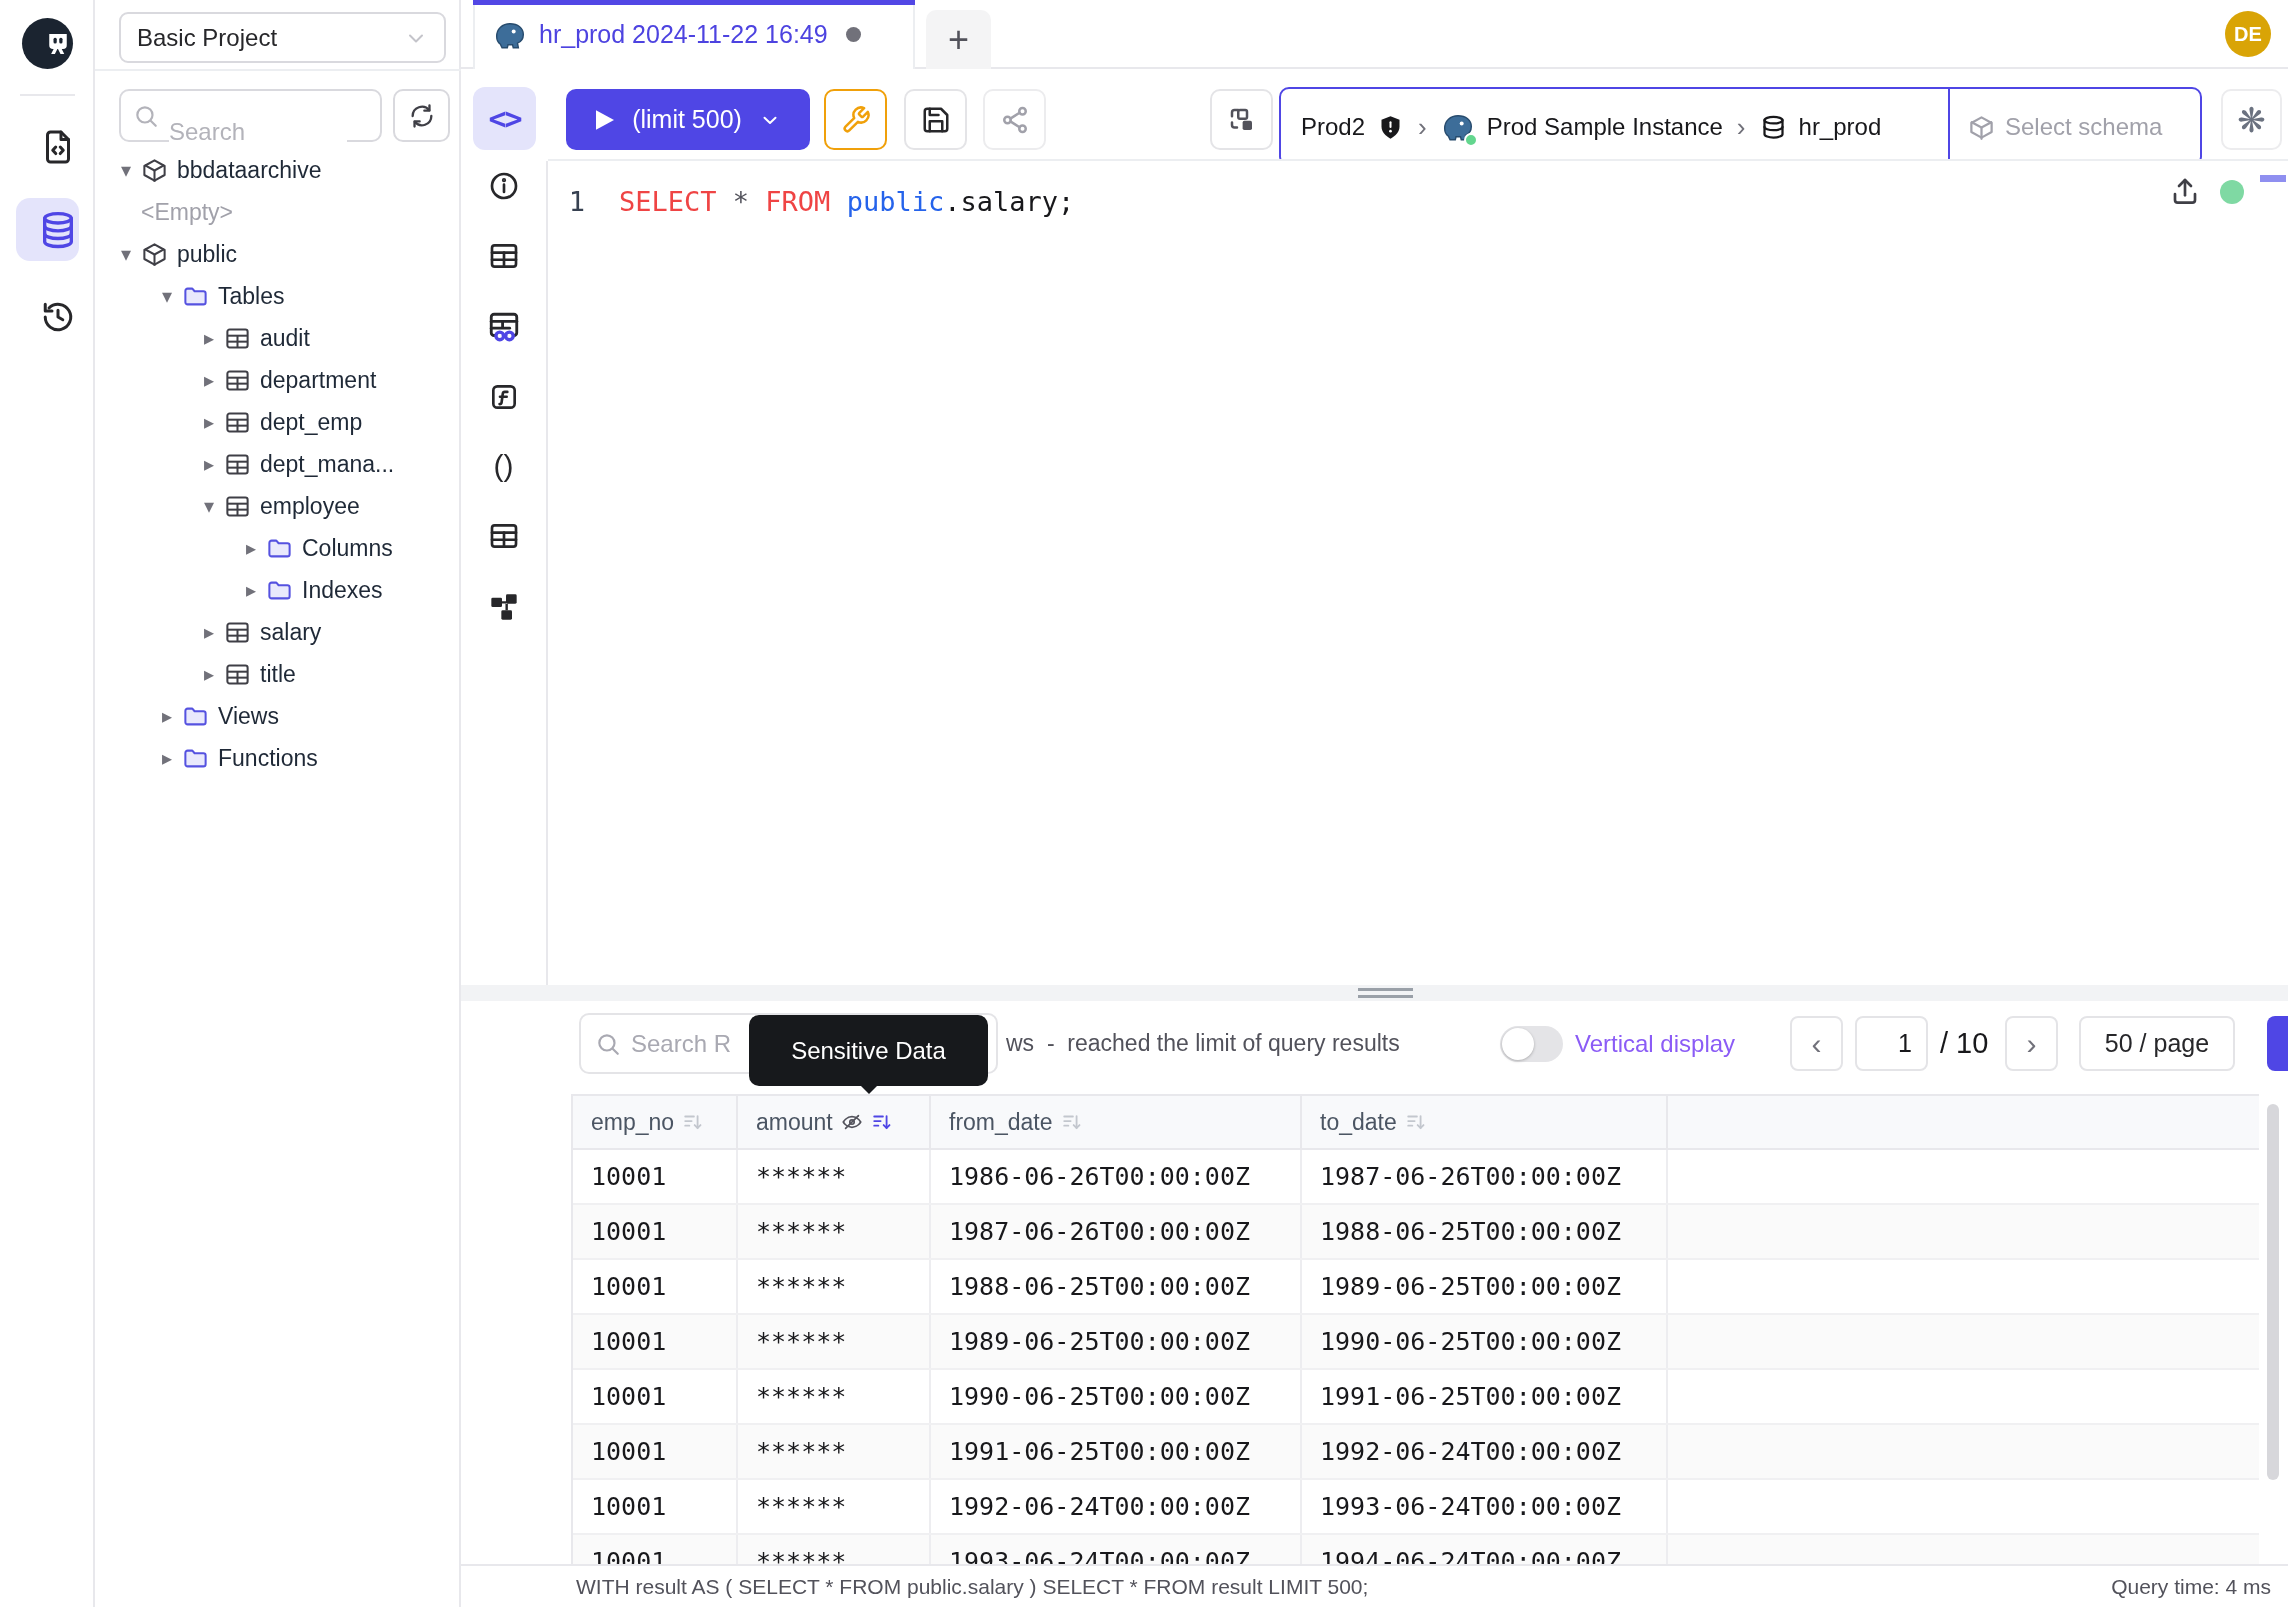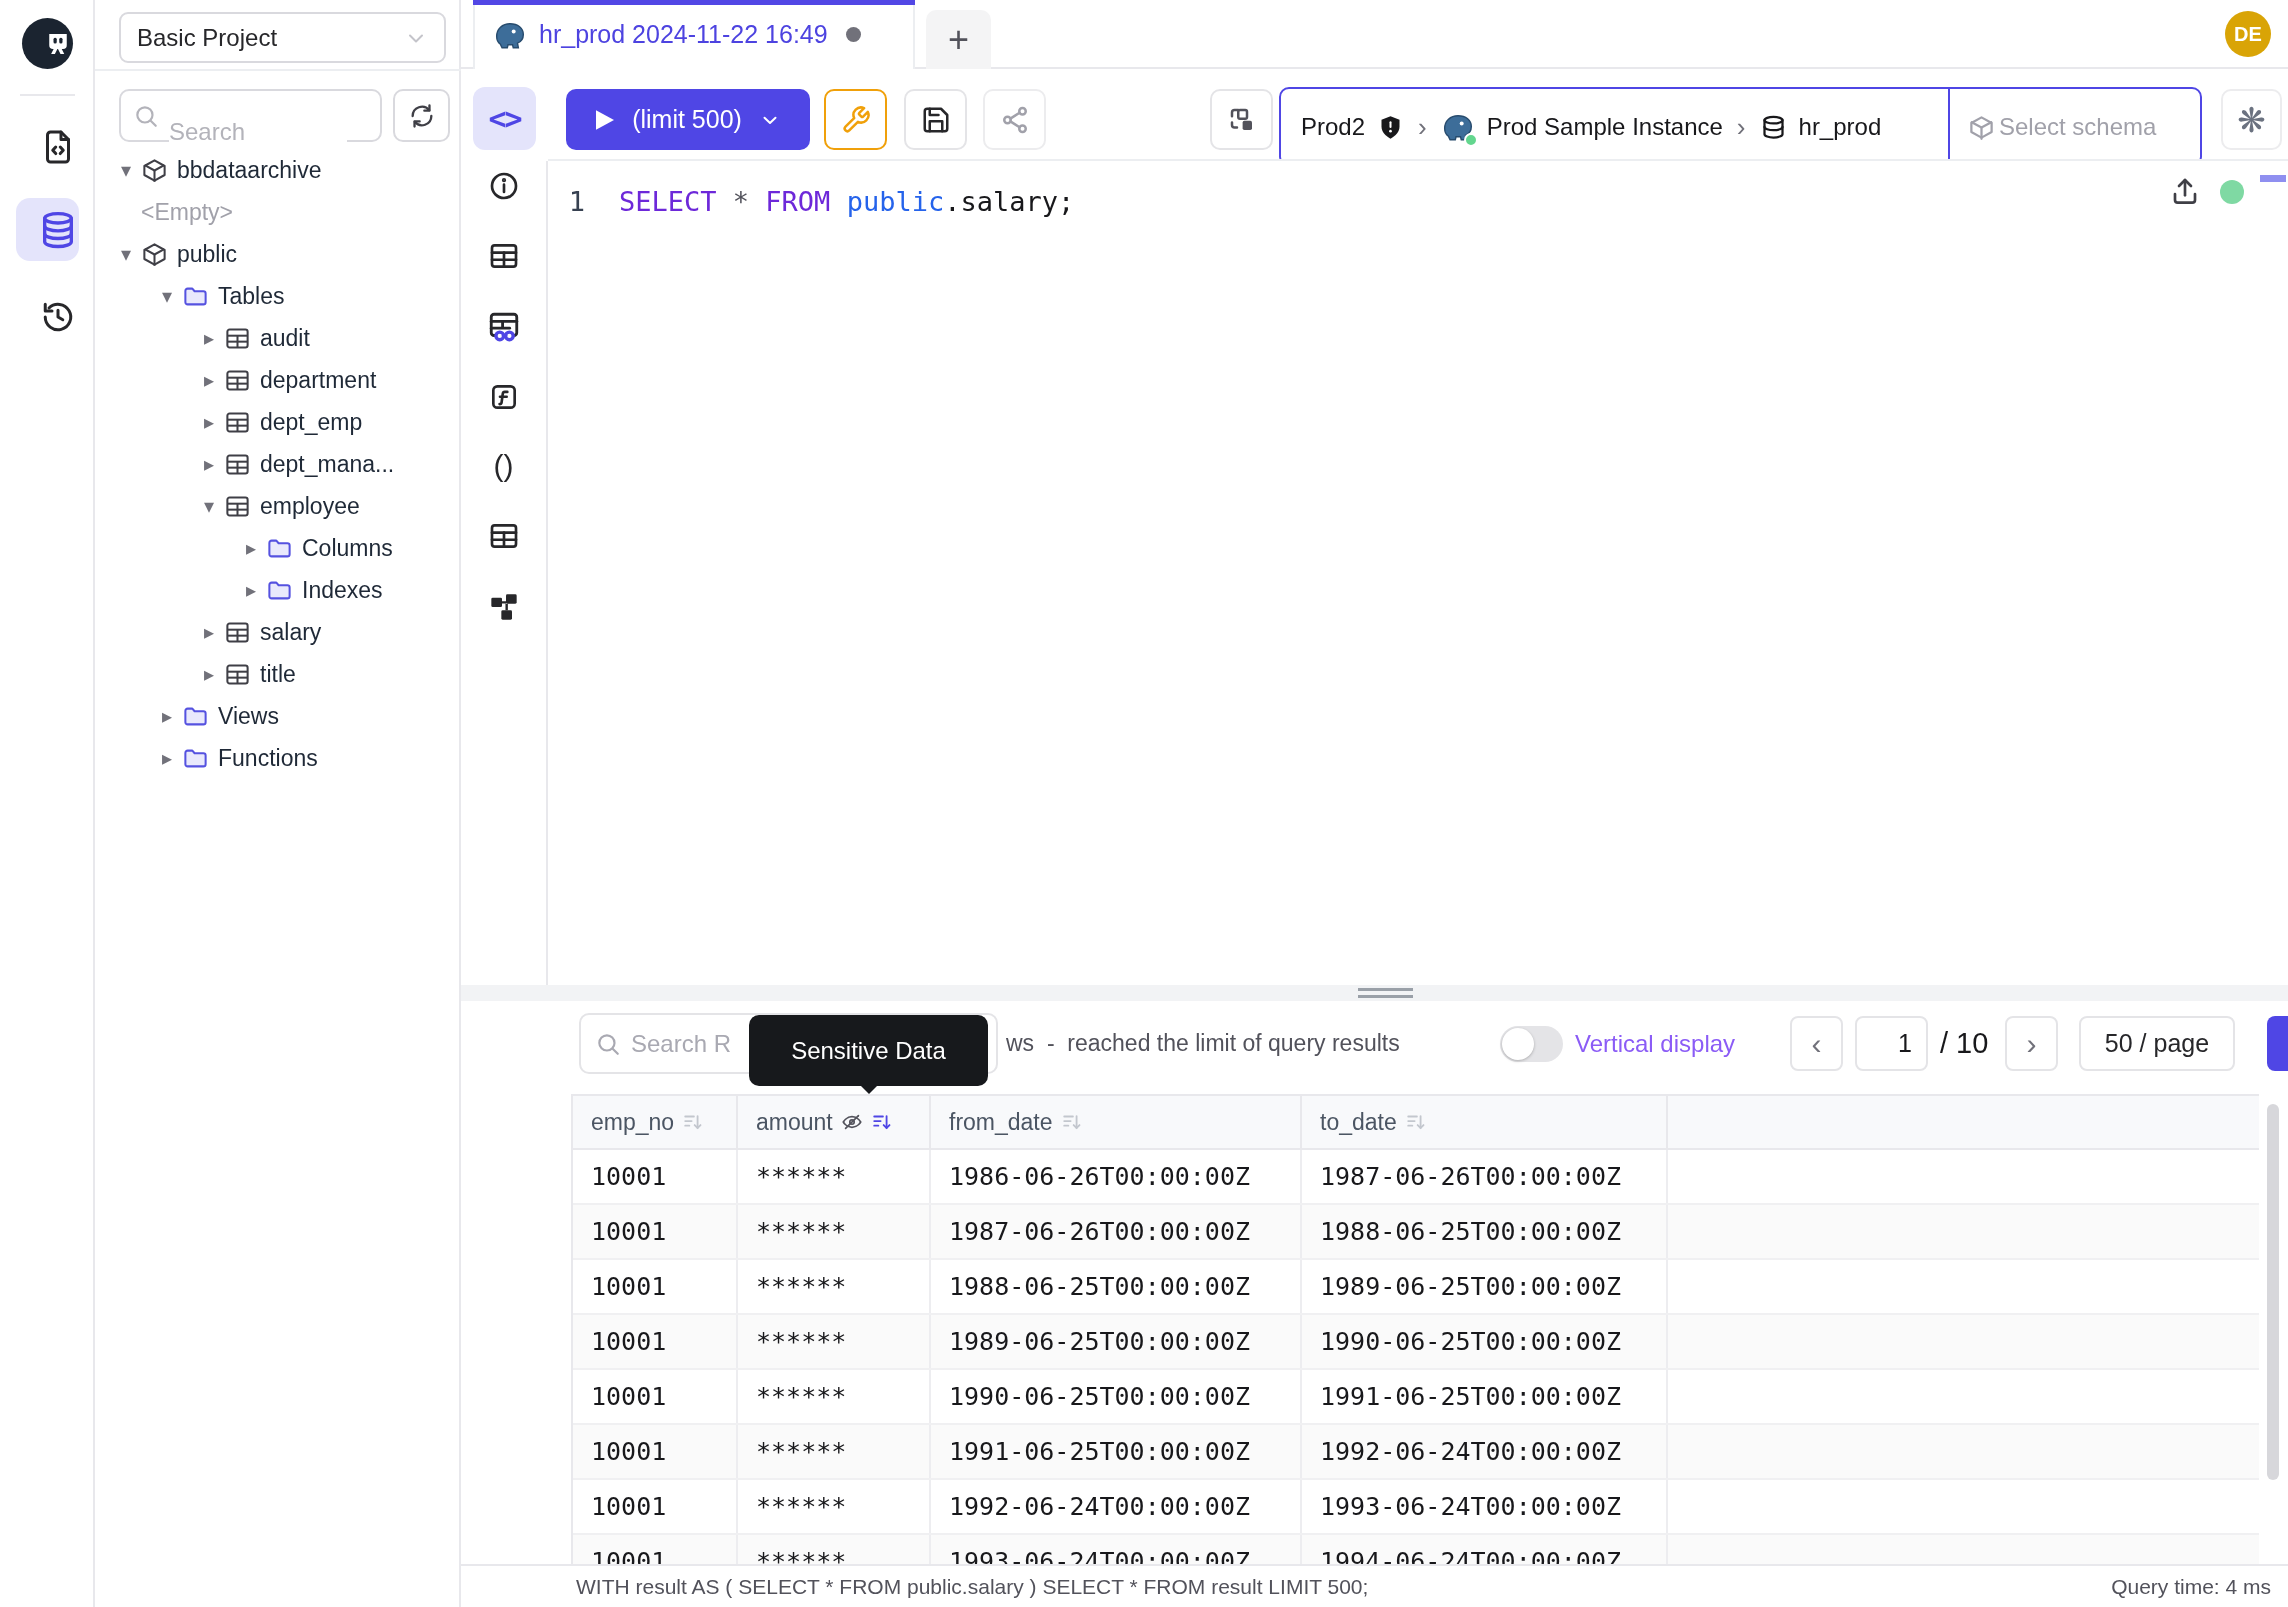--- a/index.html
+++ b/index.html
@@ -49,34 +49,34 @@
   #editor-toggle { position:absolute; left:12px; top:18px; width:63px; height:63px; background:#e4e4fb; border-radius:12px; color:#4f46e5; display:flex; align-items:center; justify-content:center; font-size:30px; font-weight:bold; font-family:"DejaVu Sans Mono",monospace; letter-spacing:-2px; }
   #run-btn { position:absolute; left:105px; top:20px; width:244px; height:61px; background:#4f46e5; border-radius:10px; display:flex; align-items:center; justify-content:center; gap:16px; color:#fff; }
   #run-btn .run-lbl { font-size:25px; font-weight:500; }
   .tool-btn { position:absolute; top:20px; width:63px; height:61px; border-radius:10px; background:#fff; display:flex; align-items:center; justify-content:center; }
   #wrench-btn { left:363px; border:2px solid #f0a00a; color:#f0a00a; }
   #save-btn { left:443px; border:2px solid #e4e4e7; color:#27272a; }
   #share-btn { left:522px; border:2px solid #ececee; color:#a1a1aa; }
   #batch-btn { left:749px; border:2px solid #e4e4e7; color:#52525b; }
   #breadcrumb { position:absolute; left:818px; top:18px; width:923px; height:80px; border:2px solid #4f46e5; border-radius:10px; display:flex; background:#fff; }
   #bc-main { width:669px; display:flex; align-items:center; padding:0 20px; gap:12px; border-right:2px solid #4f46e5; overflow:hidden; }
-  #bc-schema { flex:1; display:flex; align-items:center; padding:0 18px; gap:4px; color:#a1a1aa; }
+  #bc-schema { flex:1; display:flex; align-items:center; padding:0 18px; gap:10px; color:#a1a1aa; }
   .bc-txt { font-size:24px; color:#18181b; white-space:nowrap; }
   .bc-chev { font-size:26px; color:#71717a; padding:0 2px; }
   #openai-btn { position:absolute; left:1760px; top:20px; width:61px; height:61px; border:2px solid #ececee; border-radius:10px; display:flex; align-items:center; justify-content:center; color:#6b7280; font-size:34px; }
   .pg-wrap { position:relative; width:34px; height:34px; }
   .pg-dot { position:absolute; right:-3px; bottom:-3px; width:14px; height:14px; border-radius:50%; background:#63d68e; border:2px solid #fff; }
 
   
   #editor-rail { left:461px; top:161px; width:87px; height:824px; background:#fff; border-right:2px solid #e8e8ec; }
   .erail-ico { position:absolute; left:50%; transform:translate(-50%,-50%); color:#27272a; }
   #editor { left:550px; top:161px; width:1738px; height:824px; background:#fff; }
   #code-line { position:absolute; left:0; top:18px; height:44px; display:flex; align-items:center; font-family:"DejaVu Sans Mono",monospace; font-size:27px; }
   #line-no { width:69px; text-align:right; color:#374151; padding-right:34px; }
-  .tk-kw { color:#6d28d9; } .tk-op { color:#52525b; } .tk-ident { color:#2563eb; } .tk-plain { color:#18181b; }
+  .tk-kw { color:#ef4444; } .tk-op { color:#52525b; } .tk-ident { color:#2563eb; } .tk-plain { color:#18181b; }
   #editor-upload { position:absolute; right:87px; top:15px; color:#3f3f46; }
   #editor-status-dot { position:absolute; right:44px; top:19px; width:24px; height:24px; border-radius:50%; background:#7fd9a3; }
   #overview-mark { position:absolute; right:2px; top:14px; width:26px; height:7px; background:#8f8ff0; }
 
   
   #panel-divider { left:461px; top:985px; width:1828px; height:16px; background:#f2f3f5; display:flex; align-items:center; justify-content:center; flex-direction:column; gap:4px; }
   #panel-divider i { width:55px; height:3px; background:#9aa0a8; }
 
   
   #results { left:461px; top:1001px; width:1828px; height:563px; background:#fff; }

